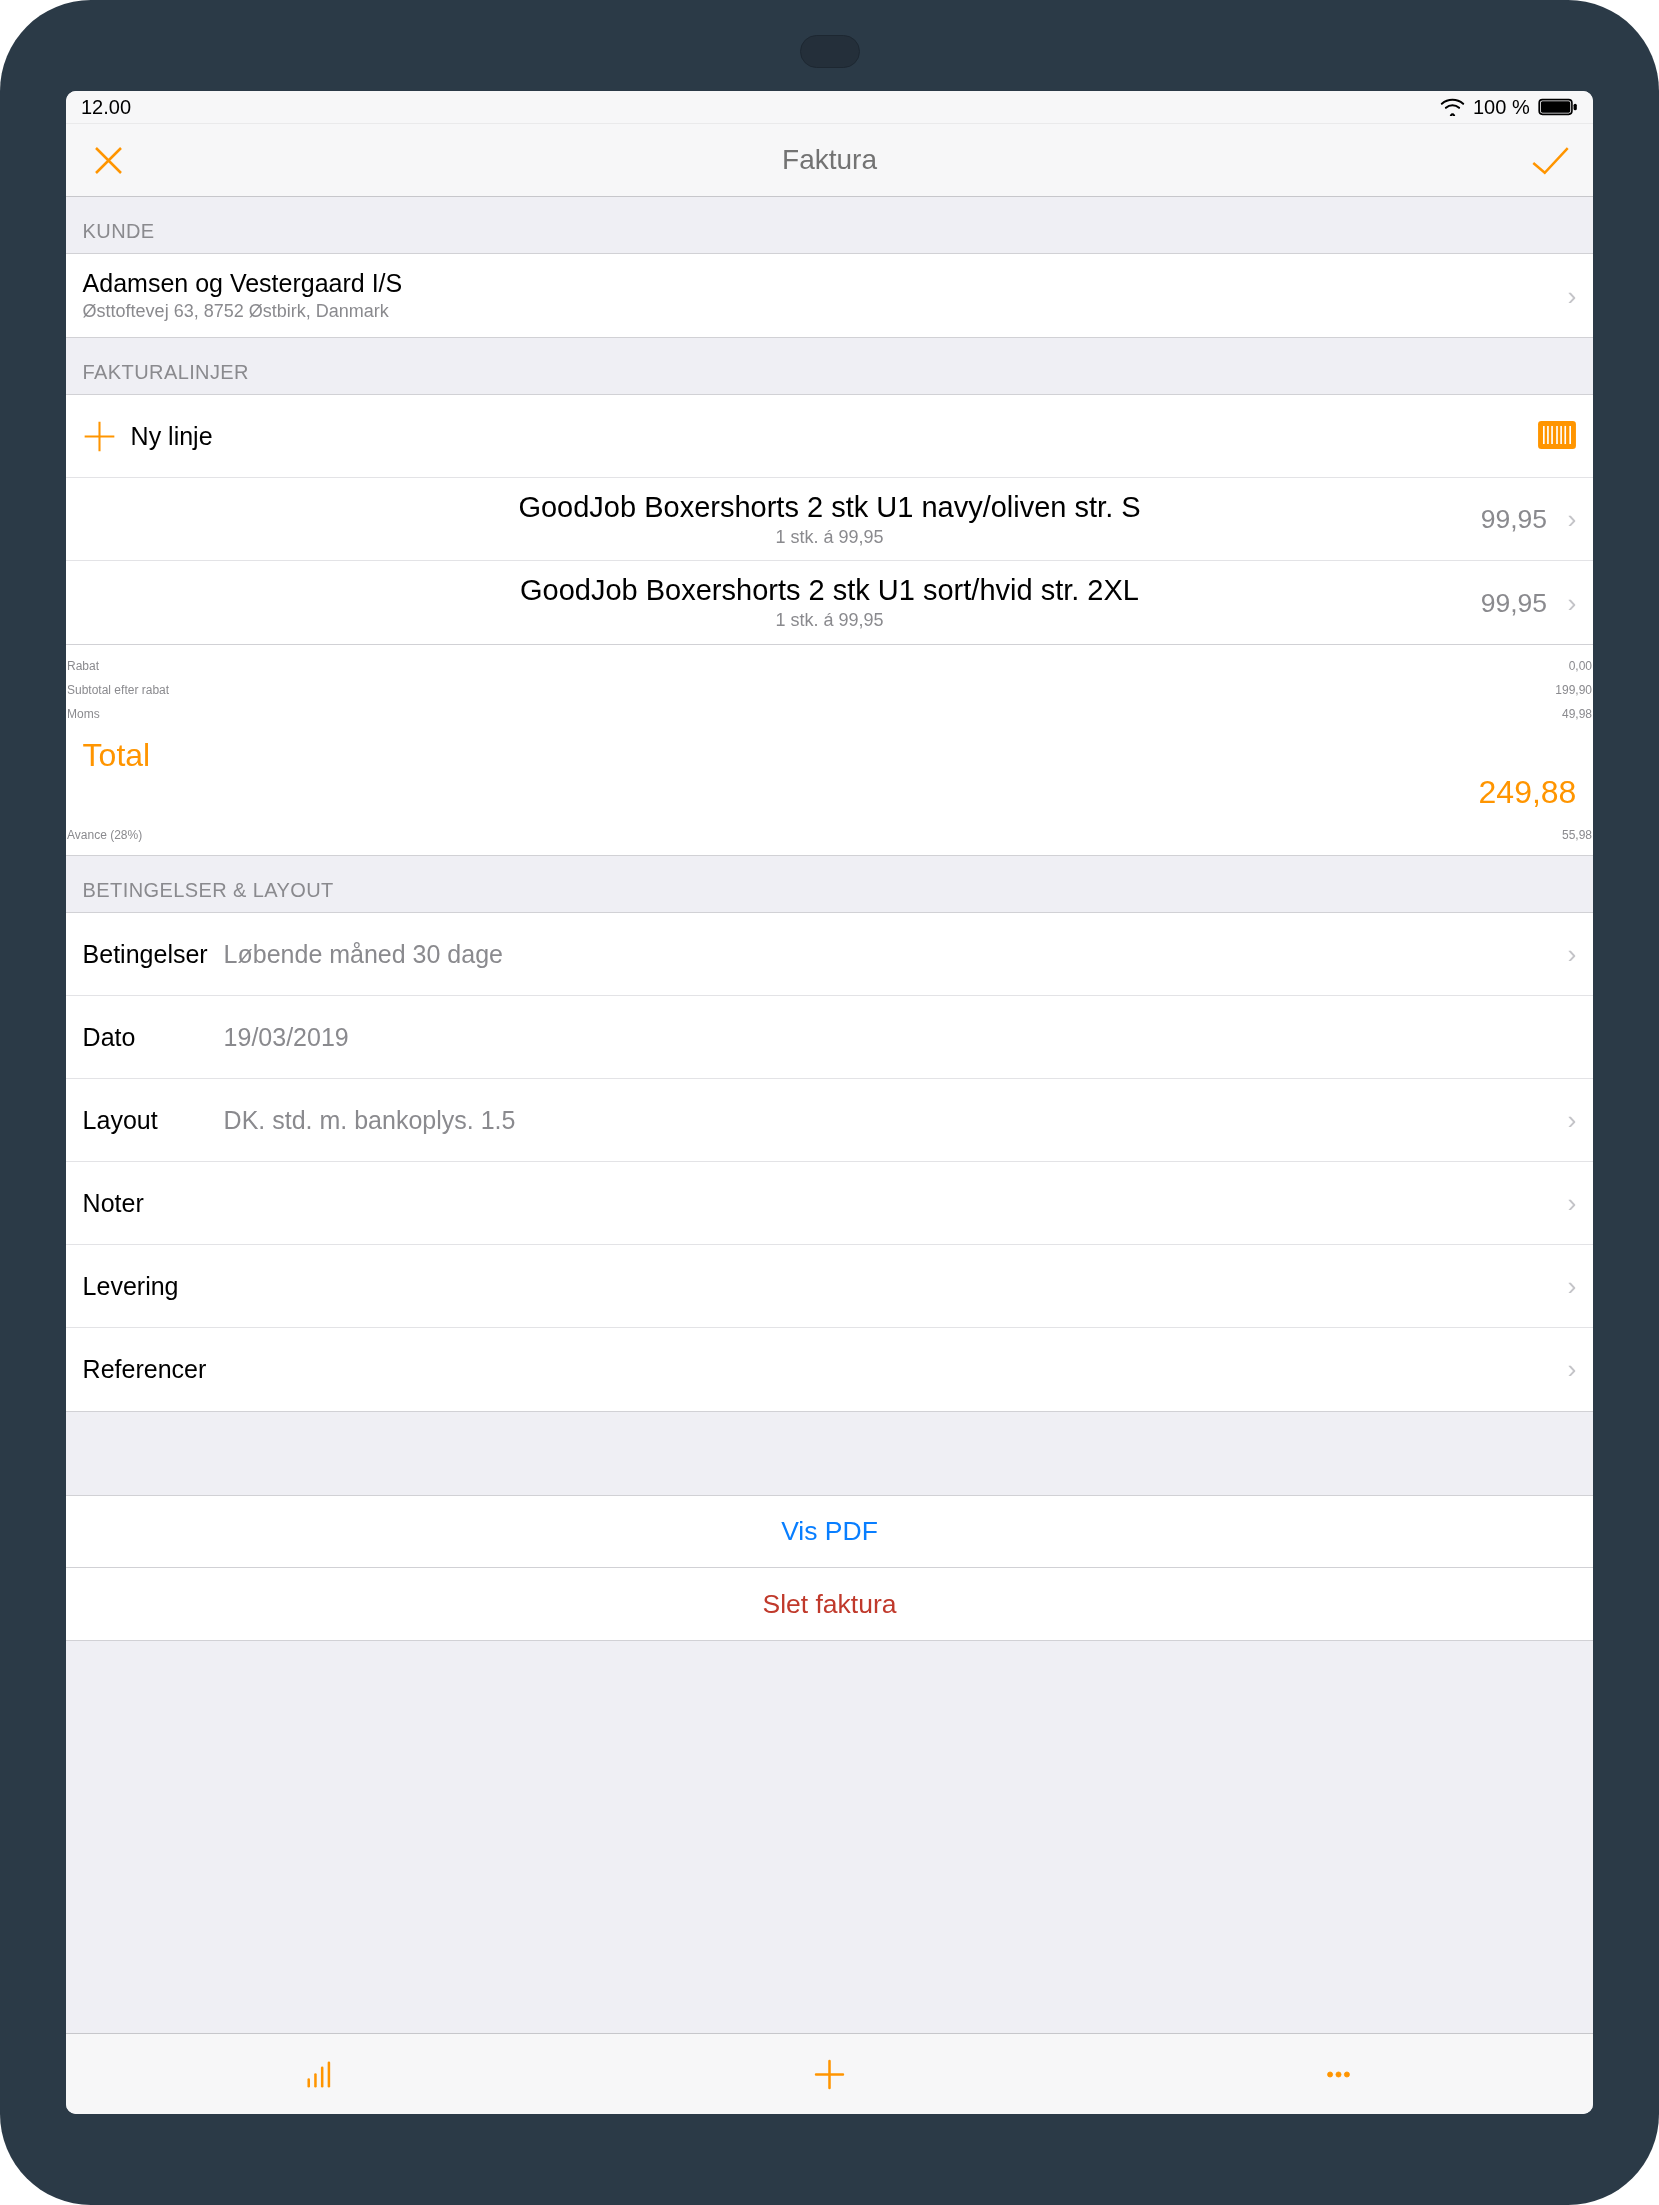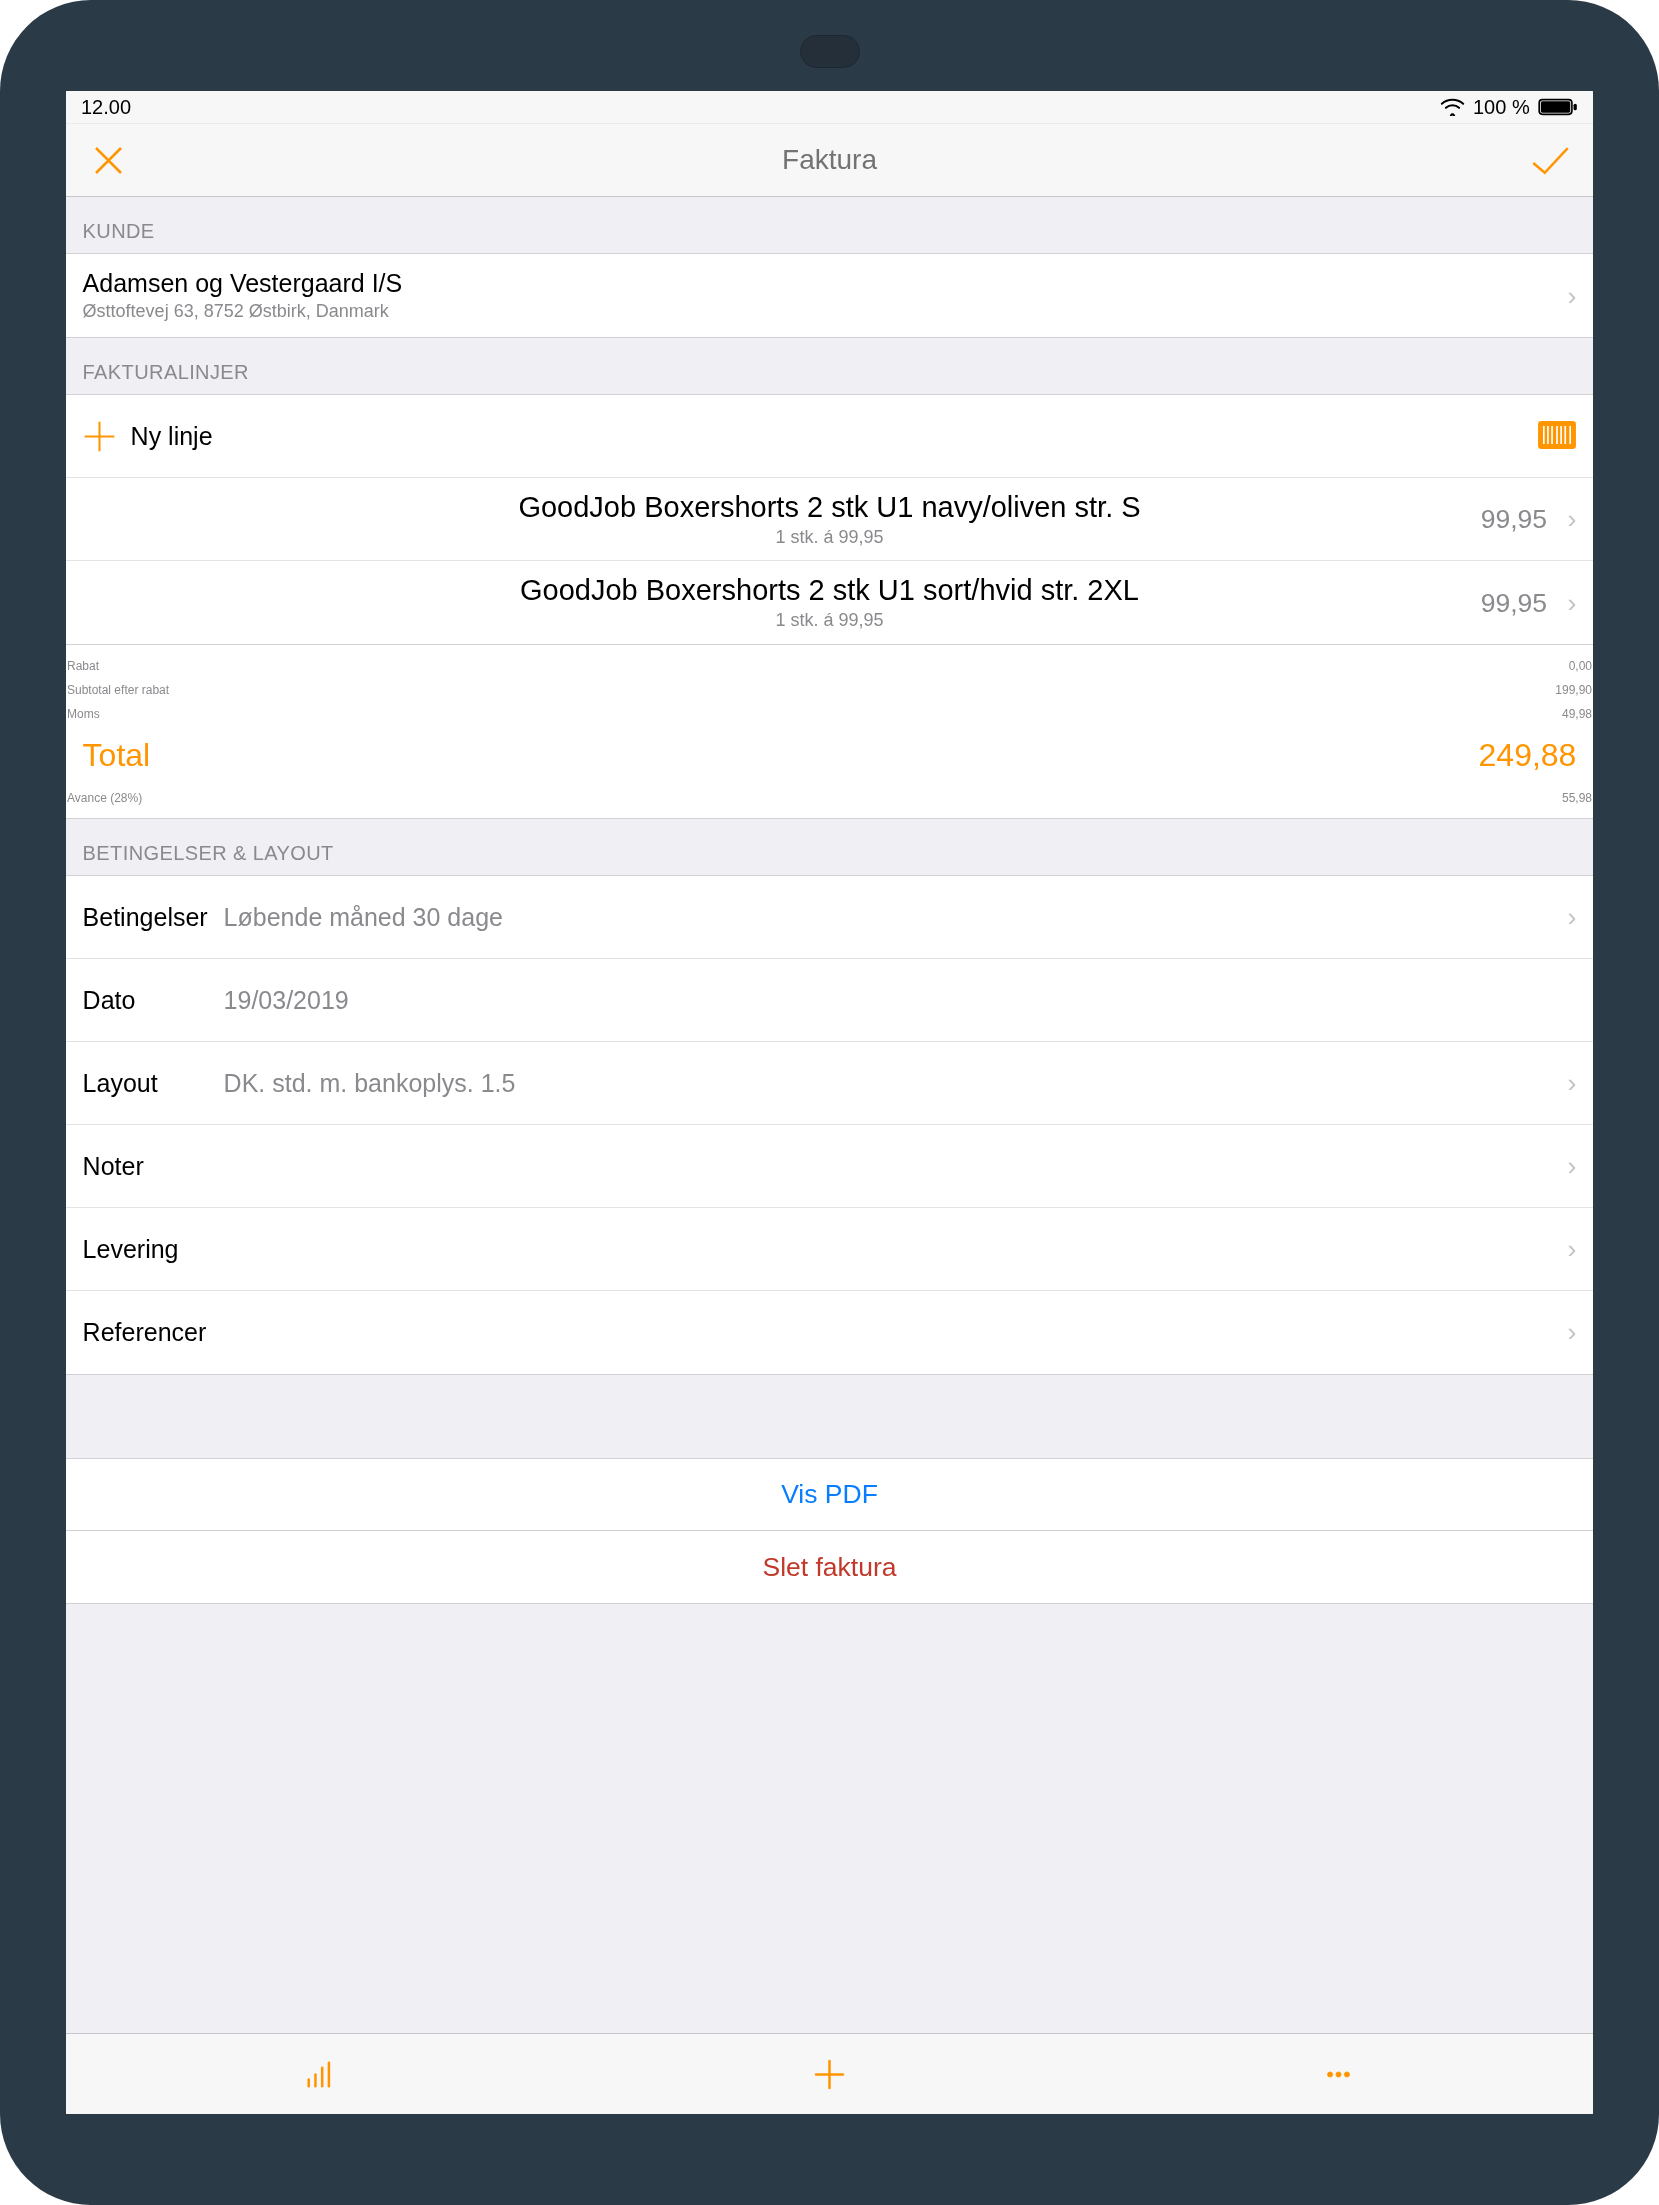--- a/index.html
+++ b/index.html
@@ -15,21 +15,21 @@
     position: absolute;
     top: 35px; left: 50%; transform: translateX(-50%);
     width: 60px; height: 33px;
     background: #242f3a;
     border-radius: 16.6px;
     border: 1.7px solid #1d2731;
   }
   .screen {
     width: 100%; height: 100%;
     background: #efeff4;
-    border-radius: 1px;
+    border-radius: 10px;
     overflow: hidden;
     display: flex; flex-direction: column;
     position: relative;
   }
   
   .statusbar {
     height: 33px;
     background: #f7f7f8;
     display: flex; align-items: center; justify-content: space-between;
     padding: 0 15px;
@@ -95,21 +95,21 @@
   .line-item-name { font-size:29px; color:#000; }
   .line-item-sub { font-size:18px; color:#8a8a8e; margin-top:3.3px; }
   .line-item-price {
     position:absolute; right:46px; top:50%; transform:translateY(-50%);
     font-size:26.5px; color:#8a8a8e;
   }
   .line-item-row .chevron { position:absolute; right:16.6px; top:50%; transform:translateY(-50%); }
 
   .totals-block { background:#fff; border-bottom:0.8px solid #d1d1d5; }
   .trow { display:flex; justify-content:space-between; padding:5px 1px; font-size:12px; color:#8a8a8e; }
-  .trow.big { font-size:32px; color:#ff9500; padding:11.6px 16.6px; }
+  .trow.big { font-size:32px; color:#ff9500; padding:11.6px 16.6px;flex-direction:column; }
   .trow.big .lab, .trow.big .val { color:#ff9500; }
   .trow .val { text-align:right; }
 
   .kv-row .label { width: 141px; font-size:25px; color:#000; flex-shrink:0;}
   .kv-row .value { font-size:25px; color:#8a8a8e; }
 
   .simple-row .label { font-size:25px; color:#000; }
 
   .action-cell { justify-content:center; font-size:26.5px;align-items:center; }
   .action-blue { color:#087eff; }

